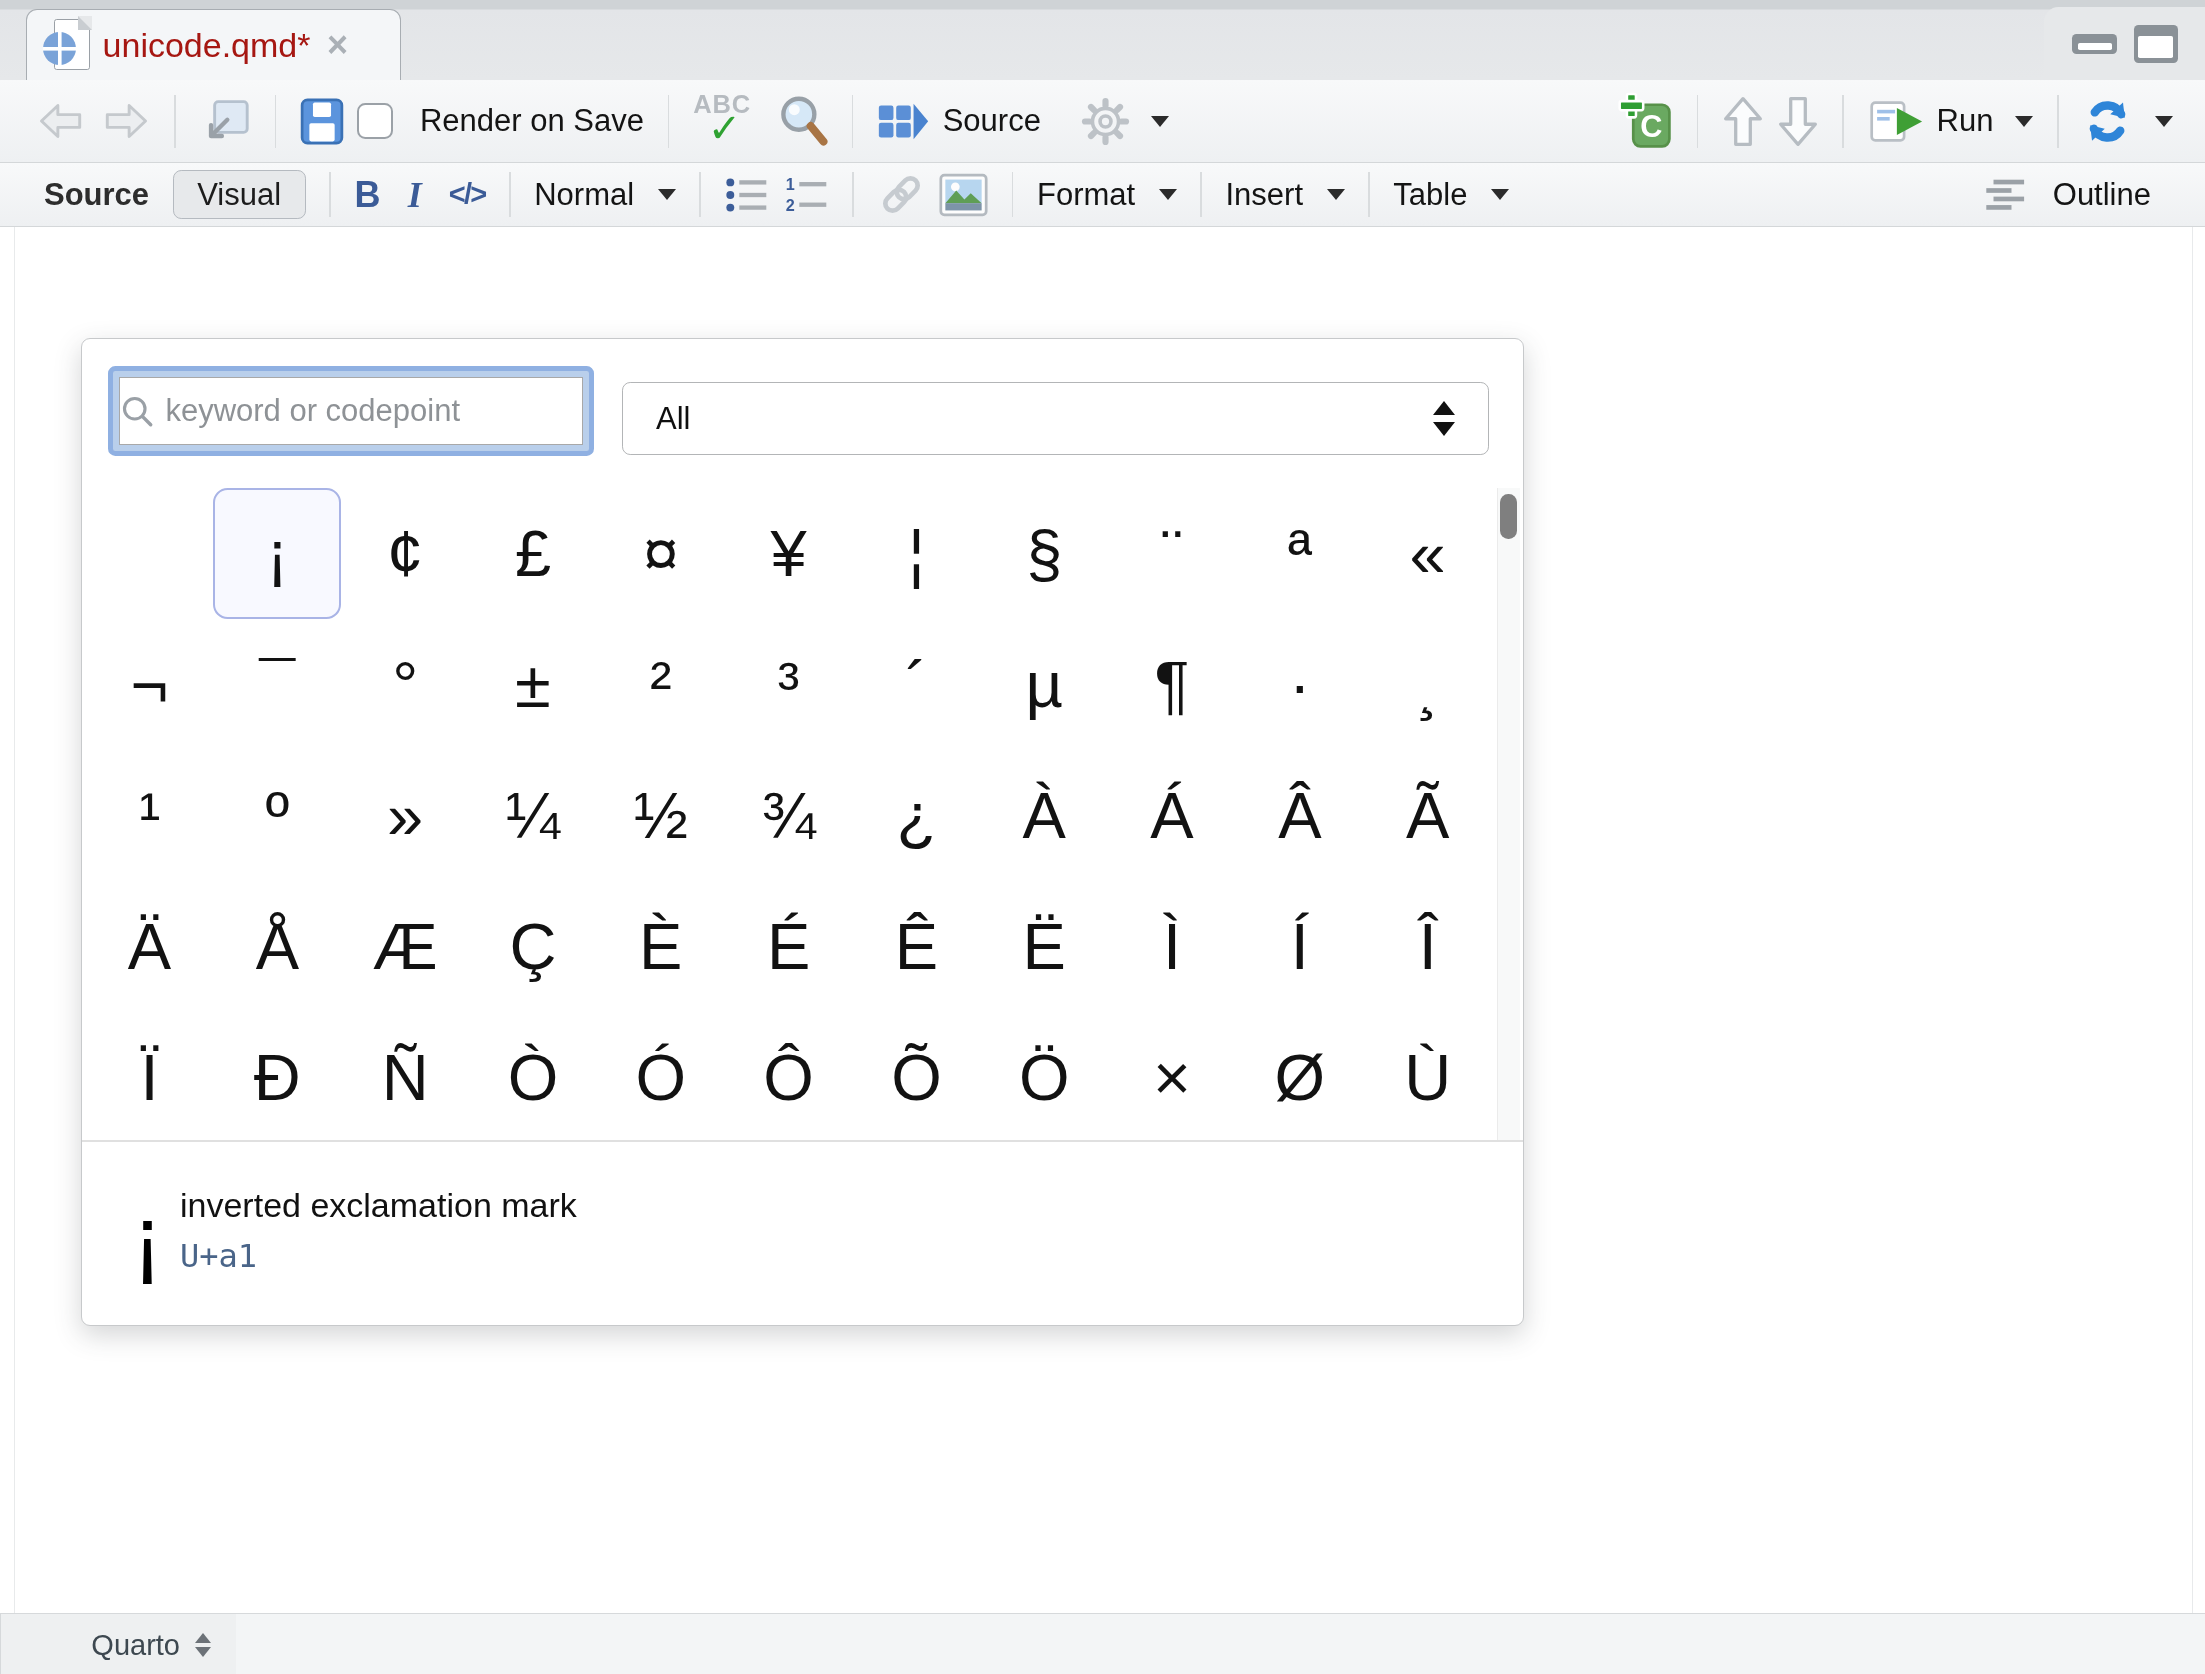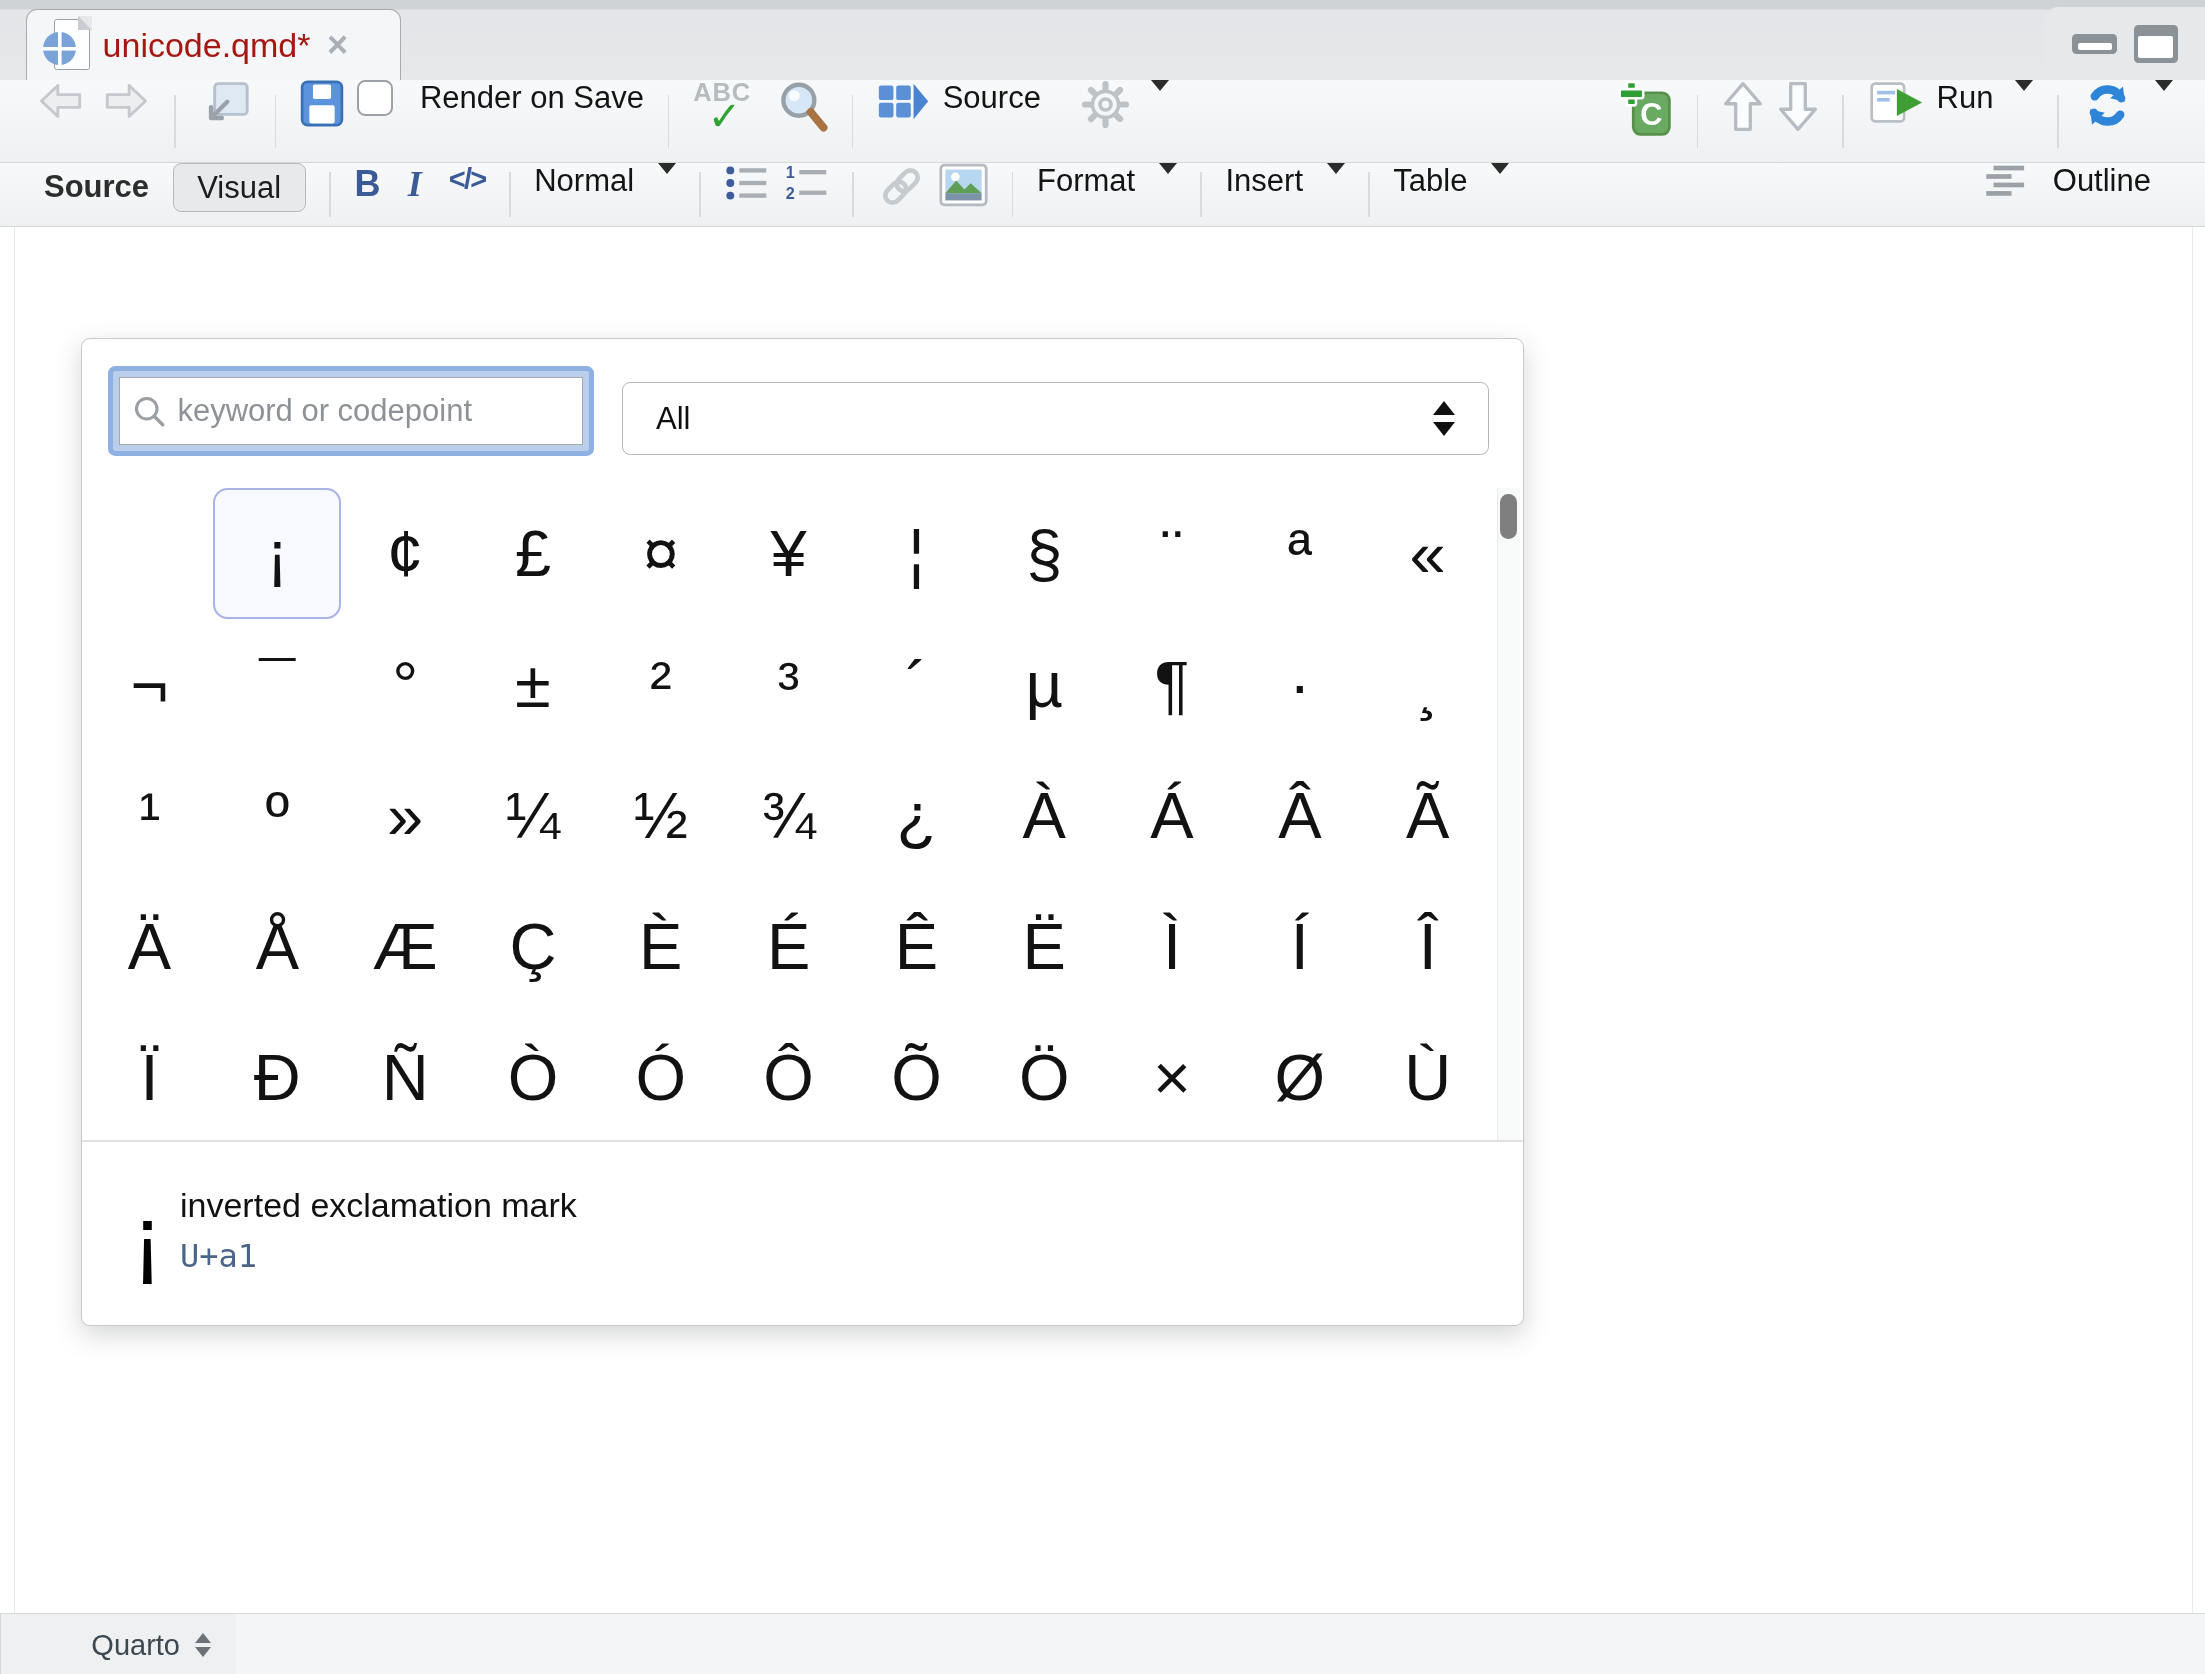--- a/index.html
+++ b/index.html
@@ -25,21 +25,21 @@
   .tab-title { margin-left:12.7px; font-size:34px; color:#a61712; white-space:nowrap; }
   .tab-close { margin-left:16.4px; font-size:36px; font-weight:bold; color:#aab0b6; line-height:1; }
   .win-corner { position:absolute; right:0; top:7.3px; width:162px; height:73px; background:#e6e8ea;
     border-top-left-radius:14.5px; display:flex; align-items:center; justify-content:center; gap:16.4px; }
   .btn-min { width:45px; height:20px; background:#8a9197; border-radius:4.5px; position:relative; }
   .btn-min::after{ content:""; position:absolute; left:5.5px; bottom:3.6px; right:5.5px; height:7.3px; background:#fff; border-radius:1.8px;}
   .btn-max { width:44px; height:38px; background:#8a9197; border-radius:4.5px; position:relative; }
   .btn-max::after{ content:""; position:absolute; left:4.5px; bottom:4.5px; right:4.5px; height:22px; background:#fff; border-radius:1.8px;}
 
   
-  .toolbar { display:flex; align-items:flex-start; background:linear-gradient(180deg,#f8f9fa,#eef0f2);
+  .toolbar { display:flex; align-items:center; background:linear-gradient(180deg,#f8f9fa,#eef0f2);
     border-bottom:1.8px solid #d4d7d9; }
   .toolbar1 { height:83px; padding:0 33px 0 36px; gap:12.7px; }
   .toolbar2 { height:64px; padding:0 55px 0 35px; gap:14.5px; font-size:31px; }
   .sep { width:1.8px; align-self:center; background:#d9dcde; }
   .toolbar1 .sep { height:53px; margin:0 11px; }
   .toolbar2 .sep { height:45px; margin:0 9px; }
   .spacer { flex:1; }
   .tb-label { font-size:31px; color:#141414; }
   .caret { width:0; height:0; border-left:9px solid transparent; border-right:9px solid transparent;
     border-top:11.8px solid #2b2b2b; margin-left:9px; }
@@ -58,21 +58,21 @@
   .editor { position:relative; height:1386px; background:#fff; }
   .editor::before { content:""; position:absolute; left:13.6px; top:0; bottom:0; width:0.9px; background:#e8eaeb; }
   .editor::after  { content:""; position:absolute; right:12.7px; top:0; bottom:0; width:0.9px; background:#e8eaeb; }
 
   
   .panel { position:absolute; left:81px; top:111px; width:1443px; height:988px; background:#fff;
     border:1.8px solid #c7c9cb; border-radius:9px; box-shadow:0 9px 27px rgba(60,64,67,.22); }
   .search-ring { position:absolute; left:26px; top:27px; width:486px; height:90px;
     border:5.5px solid #8fb0e2; border-radius:7.3px; background:#b9cfeb; padding:6.4px; }
   .search-inner { width:100%; height:100%; background:#fff; border:1.8px solid #a8a8a8;
-    display:flex; align-items:center; padding:0 13px; gap:11px; }
+    display:flex; align-items:center; padding:0 1px; gap:11px; }
   .search-inner input { border:none; outline:none; font-size:31px; width:100%; color:#222;
     font-family:"Liberation Sans",sans-serif; }
   .search-inner input::placeholder { color:#8e9296; }
   .mag { width:33px; height:33px; flex:0 0 auto; }
   .select { position:absolute; left:540px; top:43px; width:867px; height:73px; background:#fff;
     border:1.8px solid #b3b5b7; border-radius:8.2px; display:flex; align-items:center; padding:0 33px; }
   .select .sel-label { font-size:31px; color:#0f0f0f; flex:1; }
   .updown { display:flex; flex-direction:column; gap:6.4px; align-items:center; }
   .updown .u { width:0; height:0; border-left:11.8px solid transparent; border-right:11.8px solid transparent; border-bottom:14.5px solid #111; }
   .updown .d { width:0; height:0; border-left:11.8px solid transparent; border-right:11.8px solid transparent; border-top:14.5px solid #111; }

